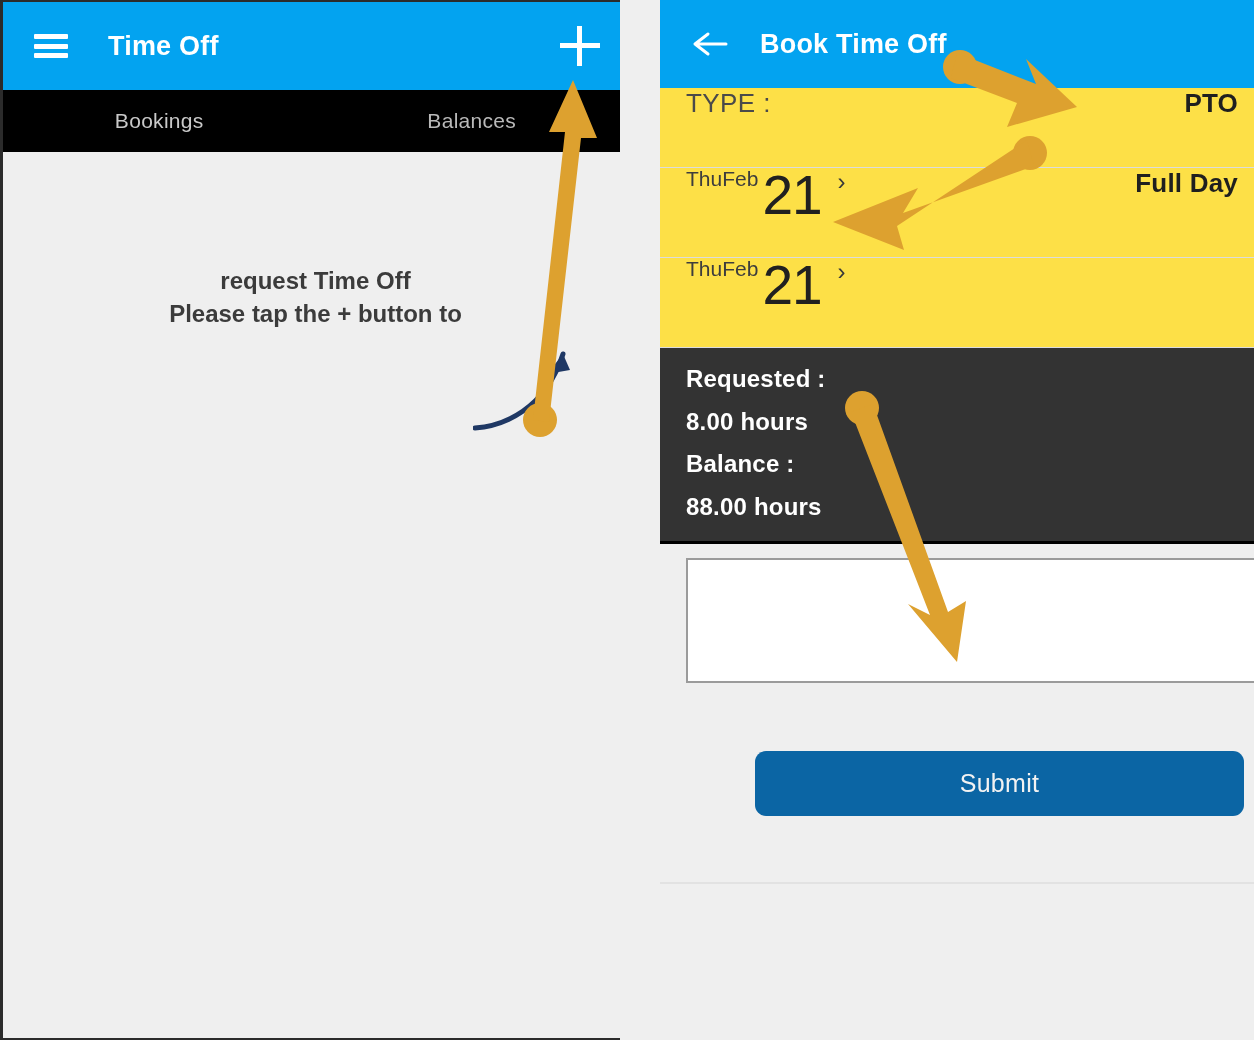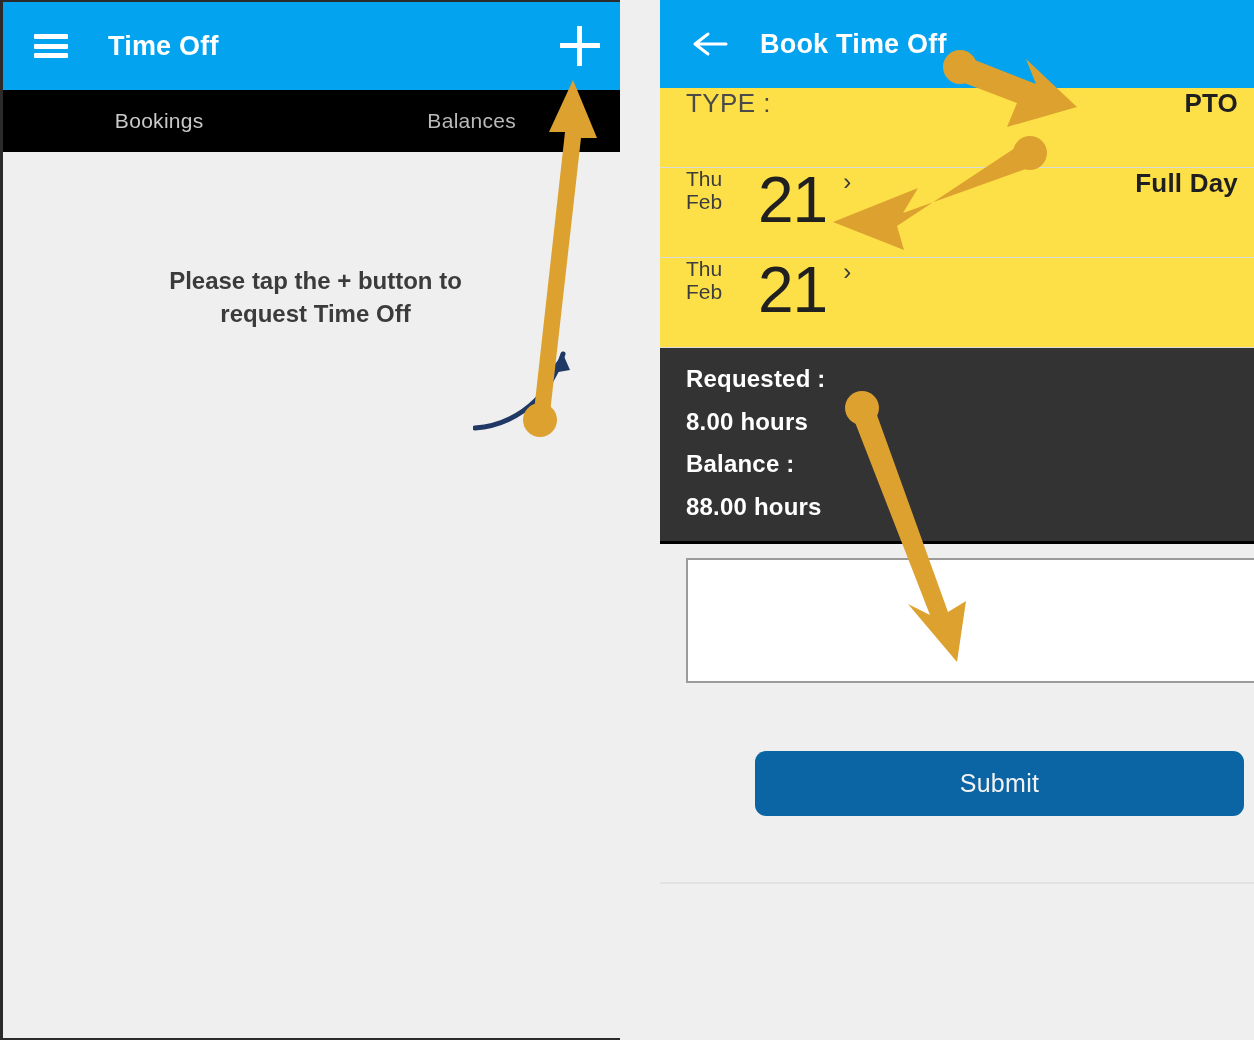--- a/index.html
+++ b/index.html
@@ -133,31 +133,31 @@
     border-right: 11px solid transparent;
     border-top: 11px solid #6a6a6a;
   }
 
   .row-date {
     height: 90px;
     justify-content: flex-start;
     position: relative;
   }
   .dow {
-    display: flex; flex-direction: column;
+    display: flex; flex-direction: row;
     color: #3d3d3d;
     font-size: 21px;
     line-height: 1.08;
     min-width: 56px;
   }
   .daynum {
     color: #202020;
-    font-size: 64px;
+    font-size: 55px;
     font-weight: 300;
-    margin-left: 16px;
+    margin-left: 4px;
     line-height: 1;
     letter-spacing: -1px;
   }
   .chev {
     color: #3a3a3a;
     font-size: 24px;
     margin-left: 16px;
     margin-bottom: 4px;
   }
   .row-date .row-value-wrap { margin-left: auto; }
@@ -236,22 +236,22 @@
       <div class="plus-btn"></div>
     </div>
 
     <div class="tabbar">
       <div class="tab is-active">Bookings</div>
       <div class="tab">Balances</div>
     </div>
 
     <div class="empty-area">
       <div class="empty-msg">
+        <div>request Time Off</div>
         <div>Please tap the + button to</div>
-        <div>request Time Off</div>
       </div>
       <svg class="swoosh" width="120" height="110" viewBox="0 0 120 110">
         <path d="M2 98 C 30 96, 72 80, 90 24" fill="none" stroke="#1f3864" stroke-width="5" stroke-linecap="round"></path>
         <path d="M90 24 L 74 44 L 97 40 Z" fill="#1f3864"></path>
       </svg>
     </div>
   </div>
 
   <div class="panel-right">
 

